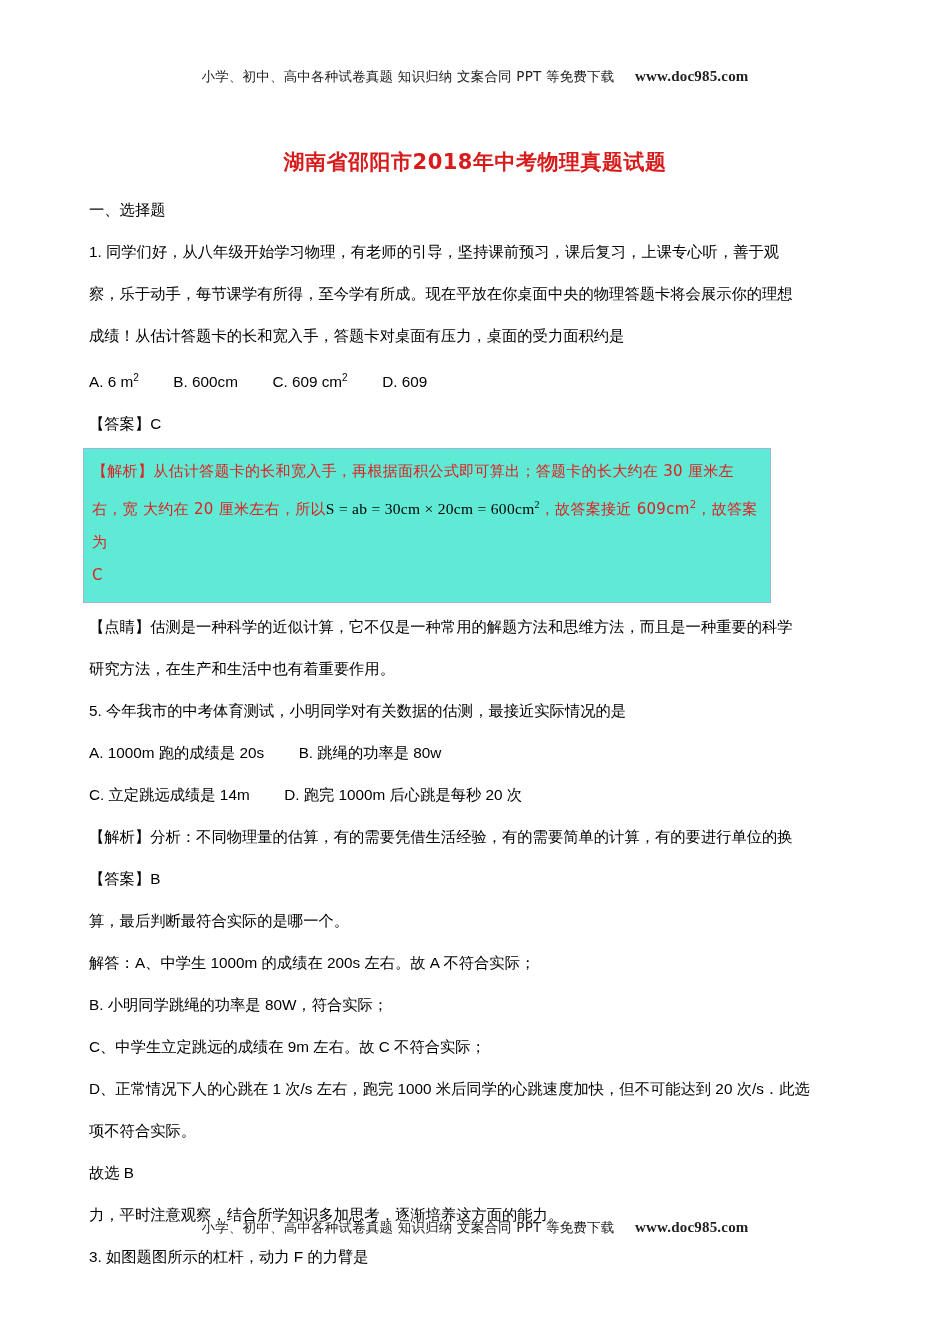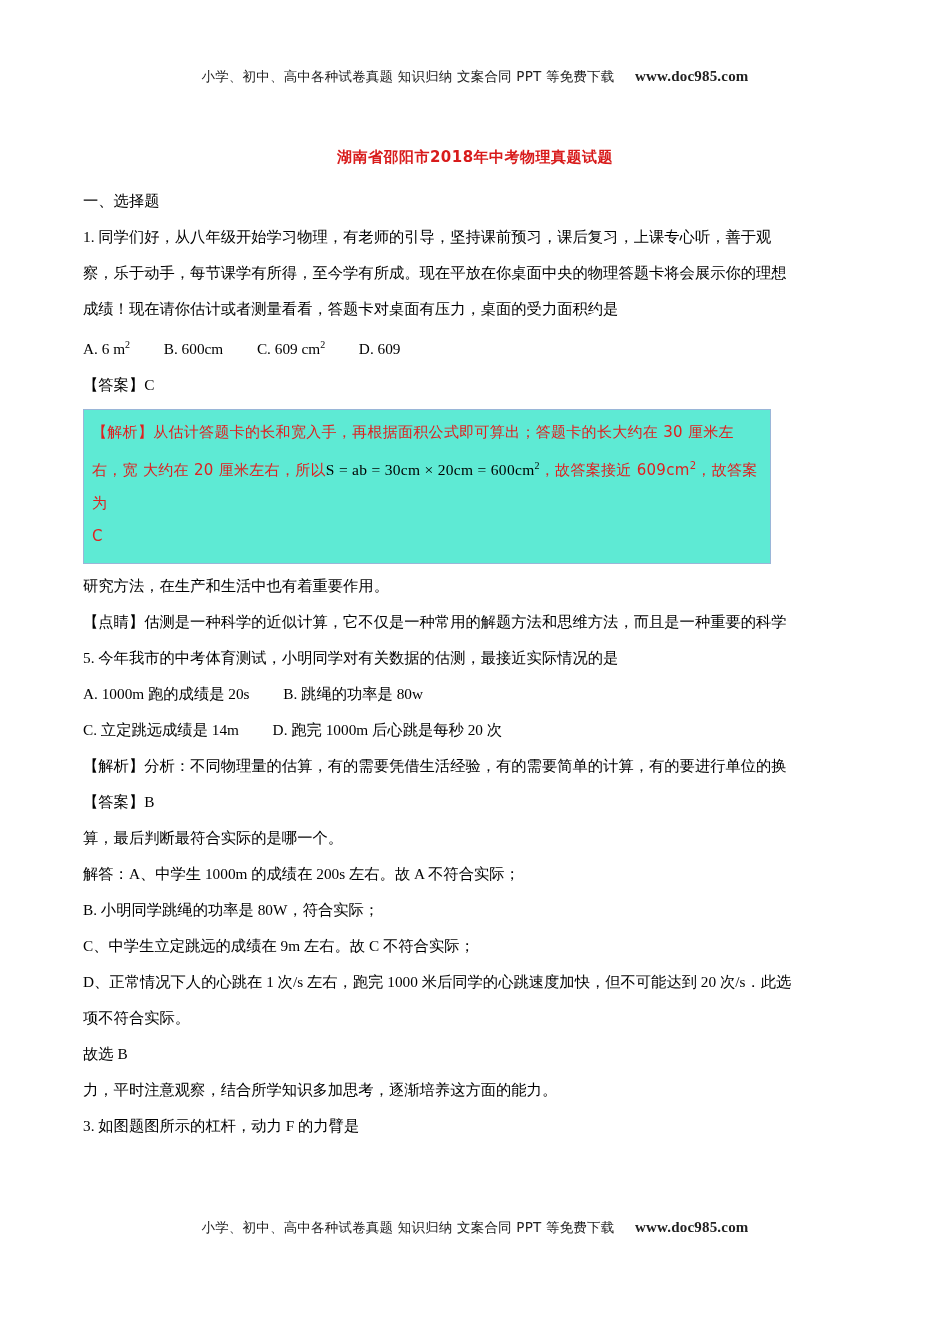--- a/index.html
+++ b/index.html
@@ -42,31 +42,31 @@
   .content {
     position: absolute;
     left: 83px;
     top: 148px;
     width: 784px;
   }
   h1.doc-title {
     margin: 0 0 16px 0;
     text-align: center;
     color: #d81b1b;
-    font-size: 15px;
+    font-size: 21px;
     font-weight: bold;
     font-family: "DejaVu Sans", sans-serif;
     letter-spacing: 0.5px;
   }
   p.line {
-    margin: 0;
+    margin: 6px;
     font-size: 15.3px;
     line-height: 36px;
     text-align: justify;
-    font-family: Liberation Serif, serif;
+    font-family: Liberation Sans, sans-serif;
   }
   .sup { font-size: 10px; vertical-align: super; }
   .highlight-box {
     margin: 6px 0 4px 0;
     border: 1px solid #9ab6d8;
     background: #5eead4;
     padding: 6px 8px 10px 8px;
     box-sizing: border-box;
     width: 688px;
   }
@@ -97,21 +97,21 @@
   </div>
 
   <div class="content">
 
     <h1 class="doc-title">湖南省邵阳市2018年中考物理真题试题</h1>
 
     <p class="line">一、选择题</p>
 
     <p class="line">1. 同学们好，从八年级开始学习物理，有老师的引导，坚持课前预习，课后复习，上课专心听，善于观</p>
     <p class="line">察，乐于动手，每节课学有所得，至今学有所成。现在平放在你桌面中央的物理答题卡将会展示你的理想</p>
-    <p class="line">成绩！现在请你估计或者测量看看，答题卡对桌面有压力，桌面的受力面积约是</p>
+    <p class="line">成绩！从估计答题卡的长和宽入手，答题卡对桌面有压力，桌面的受力面积约是</p>
 
     <p class="line">
       <span class="nowrap"><span>A. 6 m</span><span class="sup">2</span></span>
       <span class="sp-wide"></span>
       <span class="nowrap">B. 600cm</span>
       <span class="sp-wide"></span>
       <span class="nowrap"><span>C. 609 cm</span><span class="sup">2</span></span>
       <span class="sp-wide"></span>
       <span class="nowrap">D. 609</span>
     </p>
@@ -120,22 +120,22 @@
 
     <div class="highlight-box">
       <div class="hl-text">
         <span>【解析】从估计答题卡的长和宽入手，再根据面积公式即可算出；答题卡的长大约在 30 厘米左右，宽</span>
         <span>大约在 20 厘米左右，所以</span><span class="formula"><span>S = ab = 30cm × 20cm = 600cm</span><span class="sup">2</span></span><span>，故答案接近 609cm</span><span class="sup">2</span><span>，故答案为</span>
         <br>
         <span>C</span>
       </div>
     </div>
 
+    <p class="line">【点睛】估测是一种科学的近似计算，它不仅是一种常用的解题方法和思维方法，而且是一种重要的科学</p>
     <p class="line">研究方法，在生产和生活中也有着重要作用。</p>
-    <p class="line">【点睛】估测是一种科学的近似计算，它不仅是一种常用的解题方法和思维方法，而且是一种重要的科学</p>
 
     <p class="line">5. 今年我市的中考体育测试，小明同学对有关数据的估测，最接近实际情况的是</p>
     <p class="line">
       <span class="nowrap">A. 1000m 跑的成绩是 20s</span>
       <span class="sp-wide"></span>
       <span class="nowrap">B. 跳绳的功率是 80w</span>
     </p>
     <p class="line">
       <span class="nowrap">C. 立定跳远成绩是 14m</span>
       <span class="sp-wide"></span>

